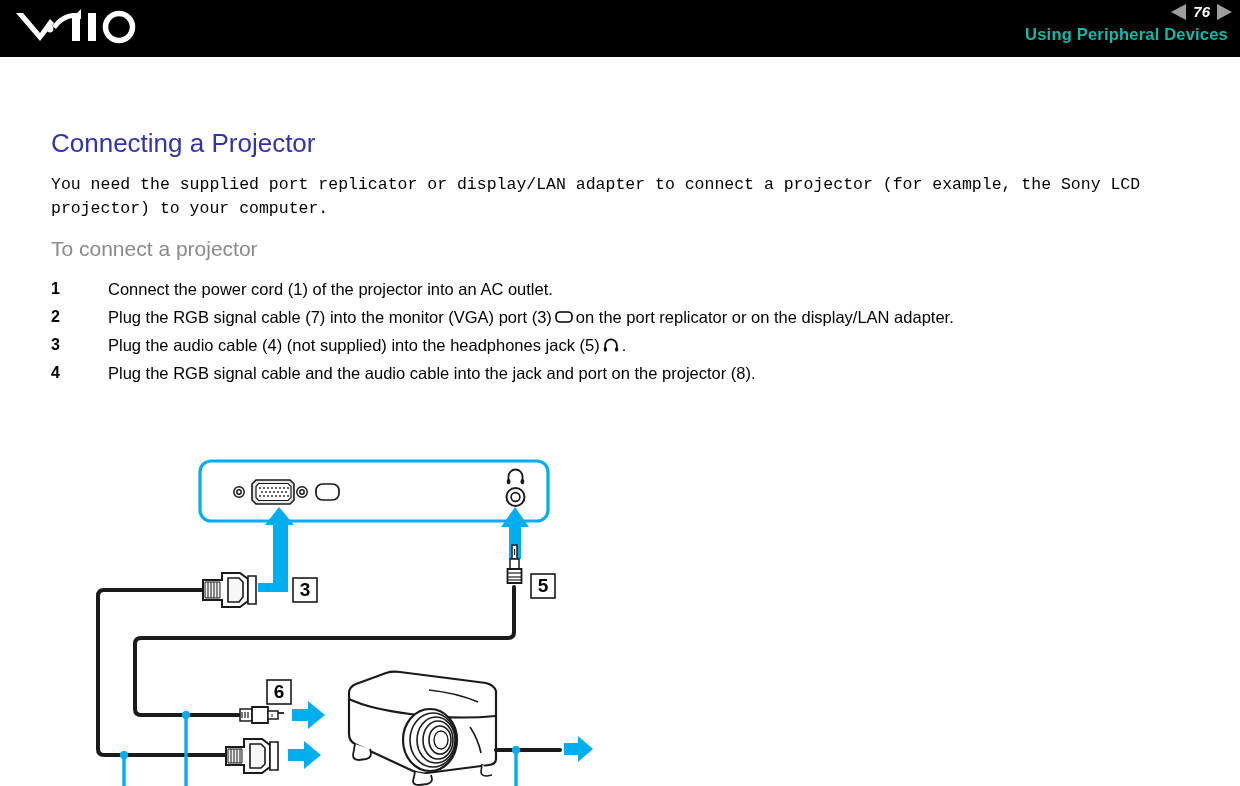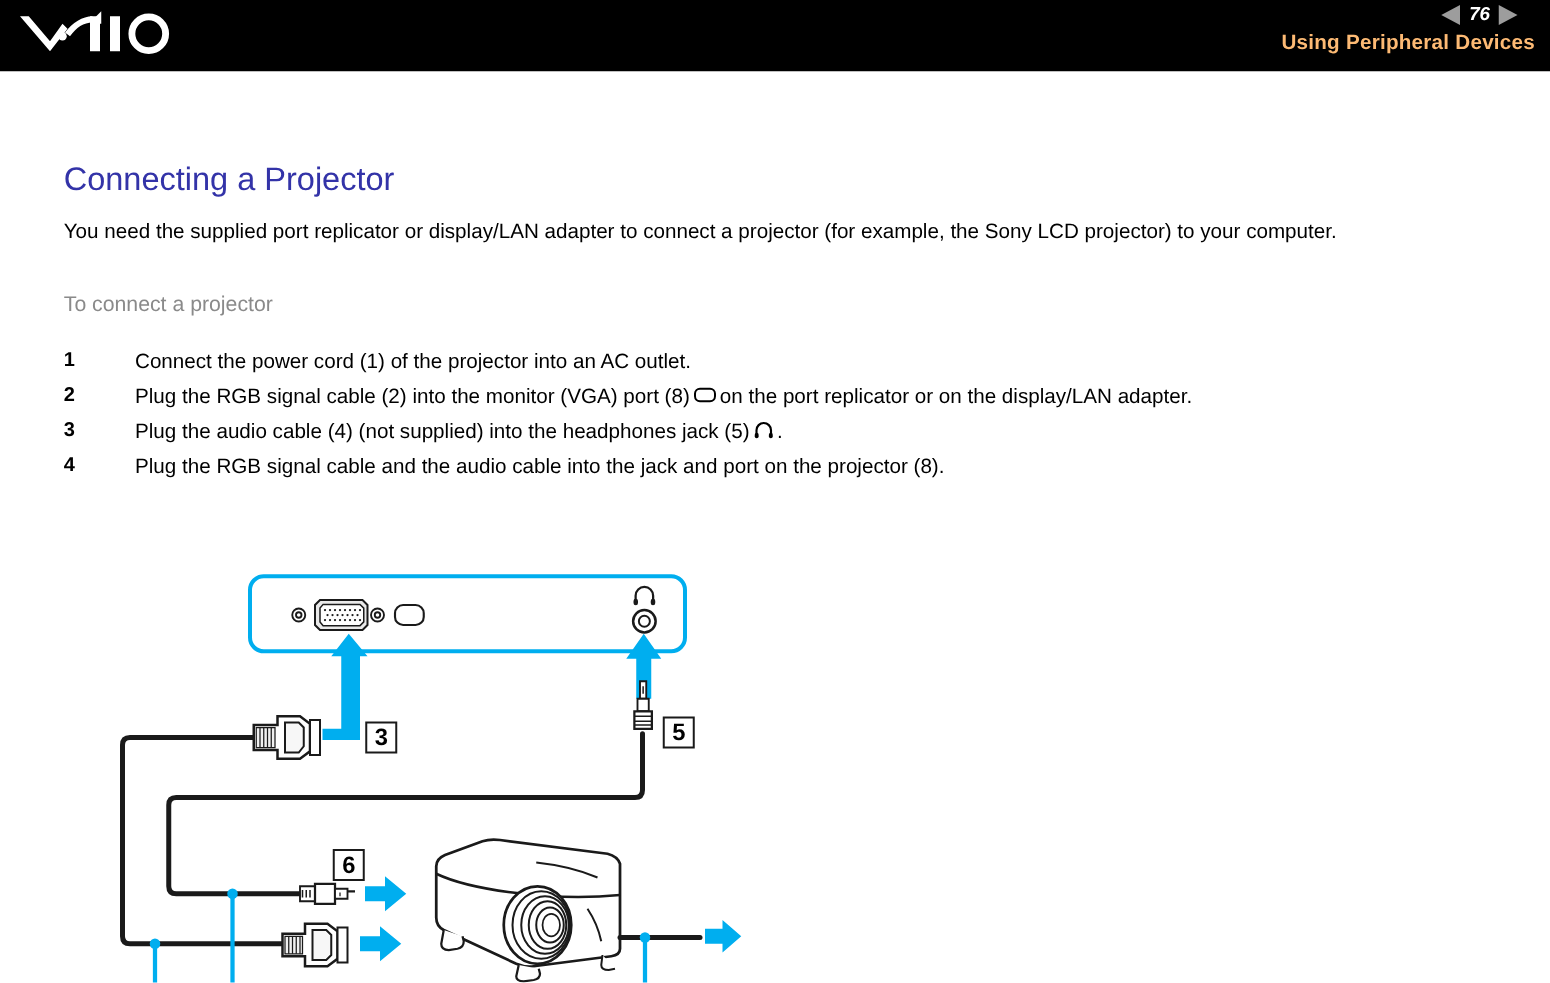--- a/index.html
+++ b/index.html
@@ -14,56 +14,56 @@
 
   
   #header{
     position:absolute;left:0;top:0;width:1240px;height:57px;
     background:#000000;
   }
   #vaio-logo{
     position:absolute;left:14px;top:7px;width:150px;height:40px;
   }
   #pager{
-    position:absolute;right:26px;top:1px;
+    position:absolute;right:8px;top:1px;
     display:flex;align-items:center;gap:7px;
     height:22px;
   }
   .tri{width:0;height:0;display:block;}
   .tri-left{
     border-top:8px solid transparent;border-bottom:8px solid transparent;
     border-right:15px solid #9d9d9d;
   }
   .tri-right{
     border-top:8px solid transparent;border-bottom:8px solid transparent;
     border-left:15px solid #9d9d9d;
   }
   #page-num{
     color:#ffffff;font-style:italic;font-weight:bold;font-size:15px;
     line-height:16px;letter-spacing:0px;
   }
   #header-title{
     position:absolute;right:12px;top:25px;
-    color:#fdba74;font-weight:bold;font-size:16.5px;letter-spacing:0.2px;
+    color:#14b8a6;font-weight:bold;font-size:16.5px;letter-spacing:0.2px;
   }
 
   
   #content{position:absolute;left:0;top:57px;width:1240px;height:729px;}
 
   #page-heading{
     position:absolute;left:51px;top:54px;
     color:#3333a8;font-size:26px;font-weight:normal;letter-spacing:0px;
   }
   #intro{
     position:absolute;left:51px;top:99px;width:1140px;
-    font-size:16.5px;line-height:24px;color:#000;
+    font-size:16.5px;line-height:24px;color:#000;font-family:Liberation Mono, monospace;
   }
   #subheading{
     position:absolute;left:51px;top:163px;
-    font-size:17px;color:#8a8a8a;font-weight:normal;
+    font-size:21px;color:#8a8a8a;font-weight:normal;
   }
 
   .step{
     position:absolute;left:51px;width:1160px;
     font-size:16.5px;line-height:22px;color:#000;
     display:flex;align-items:flex-start;
   }
   .step-num{
     font-weight:bold;width:28px;flex:0 0 28px;font-size:16px;
   }
@@ -114,21 +114,21 @@
 
   <h2 id="subheading">To connect a projector</h2>
 
   <div class="step" id="step1">
     <span class="step-num">1</span>
     <span class="step-text">Connect the power cord (1) of the projector into an AC outlet.</span>
   </div>
 
   <div class="step" id="step2">
     <span class="step-num">2</span>
-    <span class="step-text"><span>Plug the RGB signal cable (2) into the monitor (VGA) port (8)</span><span class="inline-icon"><svg width="20" height="16" viewBox="0 0 20 16">
+    <span class="step-text"><span>Plug the RGB signal cable (7) into the monitor (VGA) port (3)</span><span class="inline-icon"><svg width="20" height="16" viewBox="0 0 20 16">
             <rect x="2" y="3" width="16" height="10" rx="4" ry="4" fill="none" stroke="#000" stroke-width="1.6"></rect>
           </svg></span><span>on the port replicator or on the display/LAN adapter.</span></span>
   </div>
 
   <div class="step" id="step3">
     <span class="step-num">3</span>
     <span class="step-text"><span>Plug the audio cable (4) (not supplied) into the headphones jack (5)</span><span class="inline-icon"><svg width="18" height="16" viewBox="0 0 18 16">
             <path d="M3.2 11 V8.2 A5.8 5.8 0 0 1 14.8 8.2 V11" fill="none" stroke="#000" stroke-width="1.7"></path>
             <rect x="1.8" y="10.2" width="3.1" height="4.3" rx="1.5" fill="#000"></rect>
             <rect x="13.1" y="10.2" width="3.1" height="4.3" rx="1.5" fill="#000"></rect>

